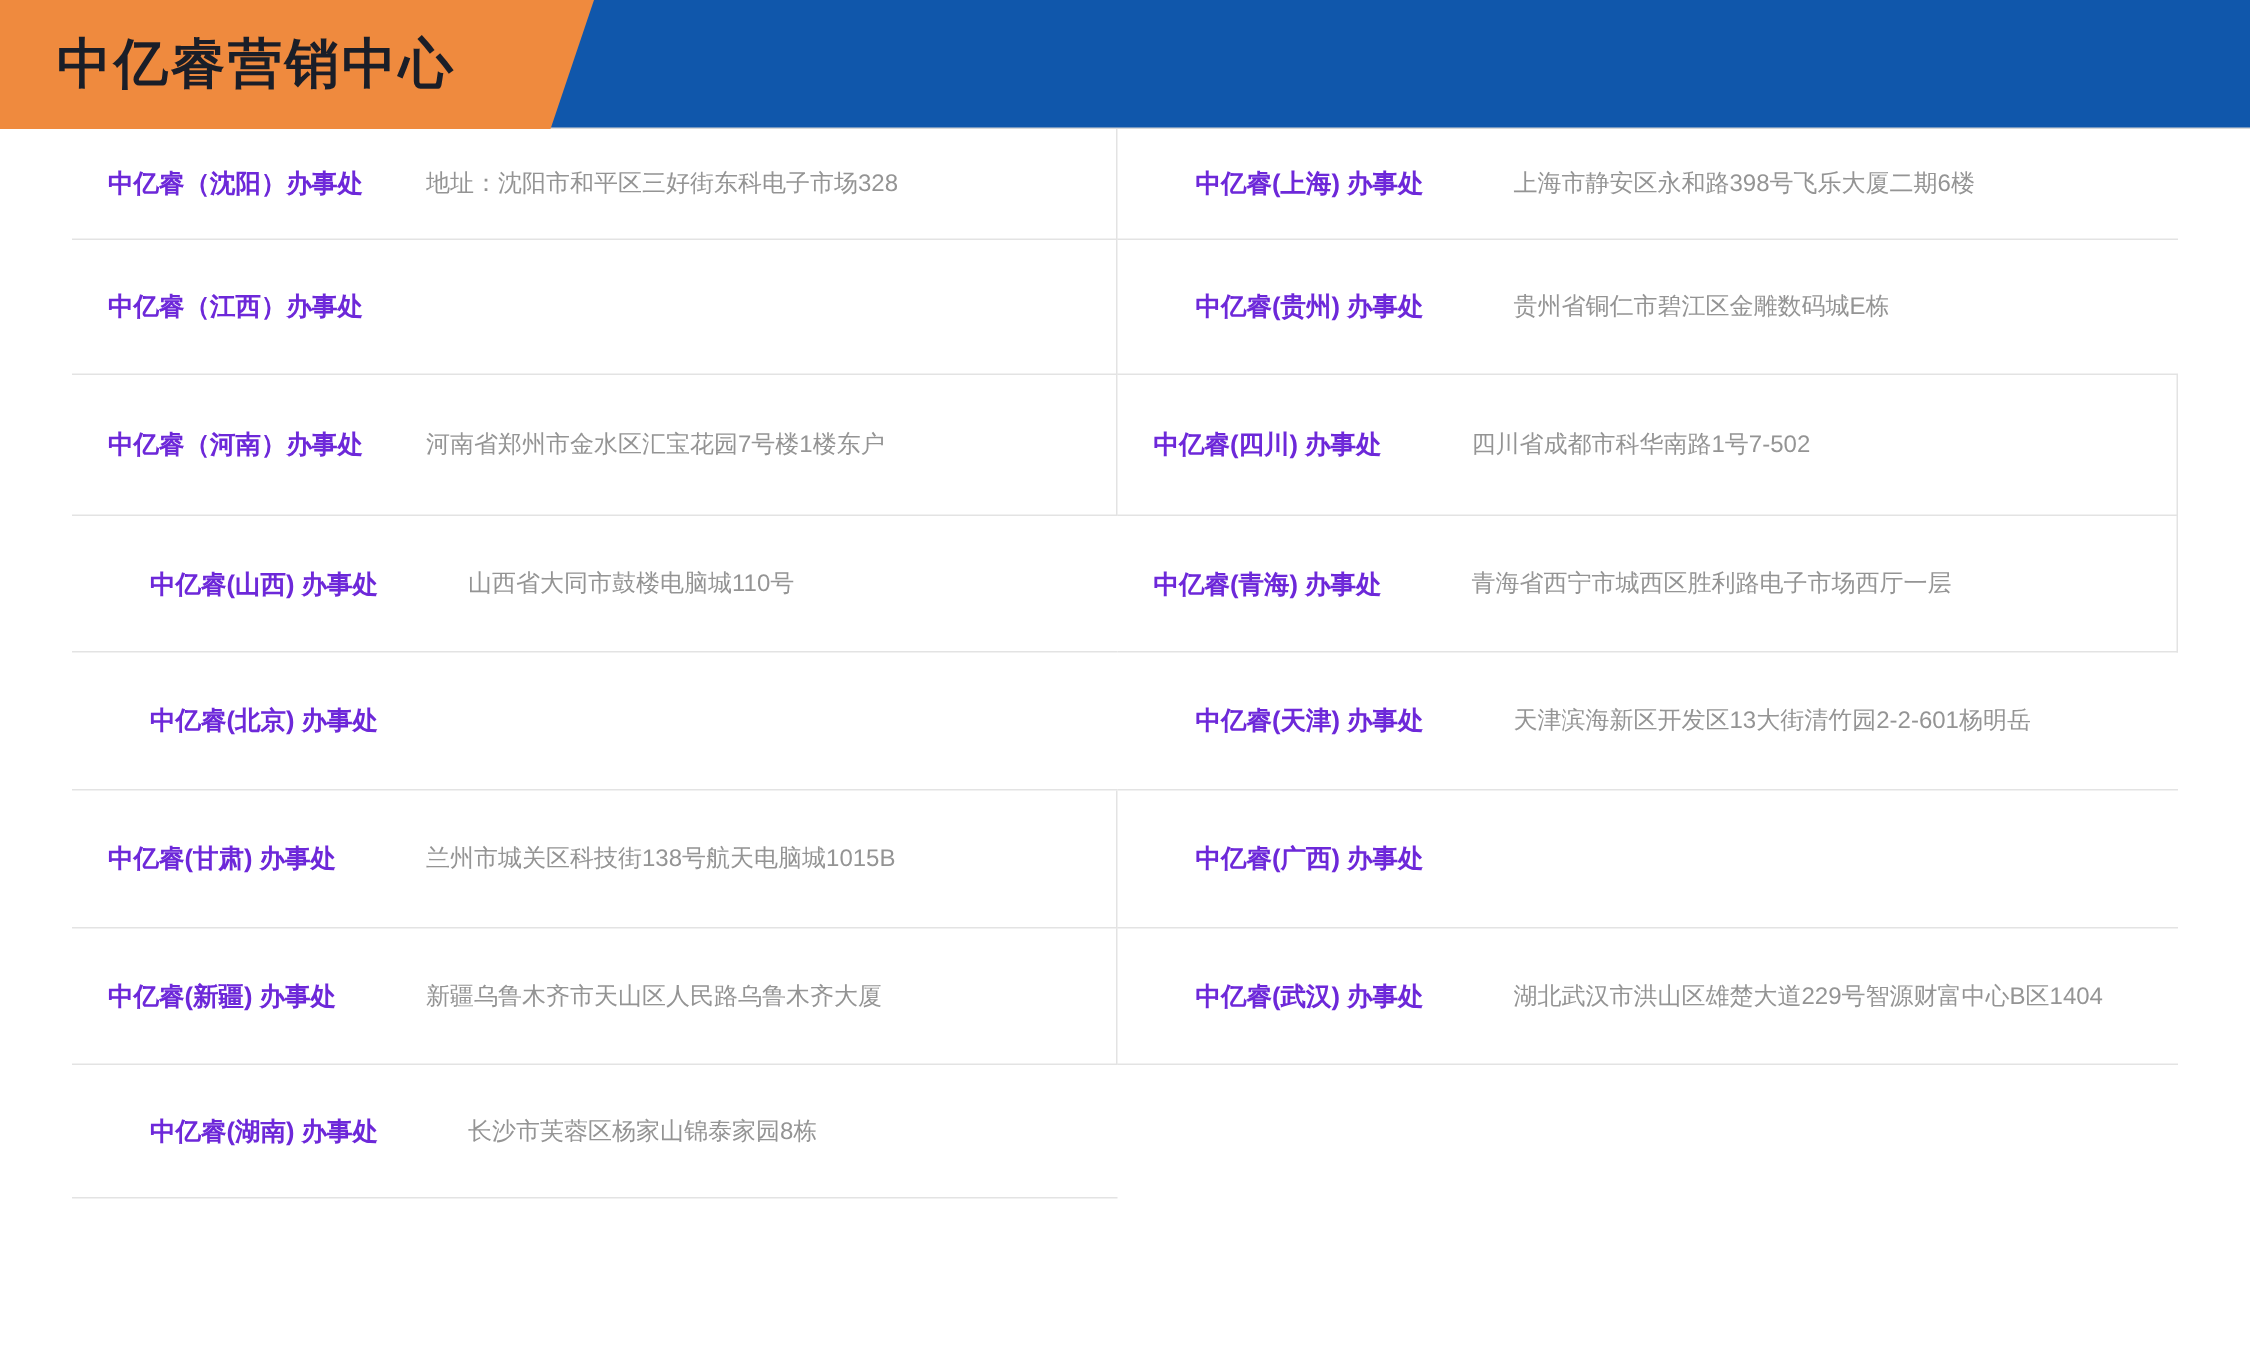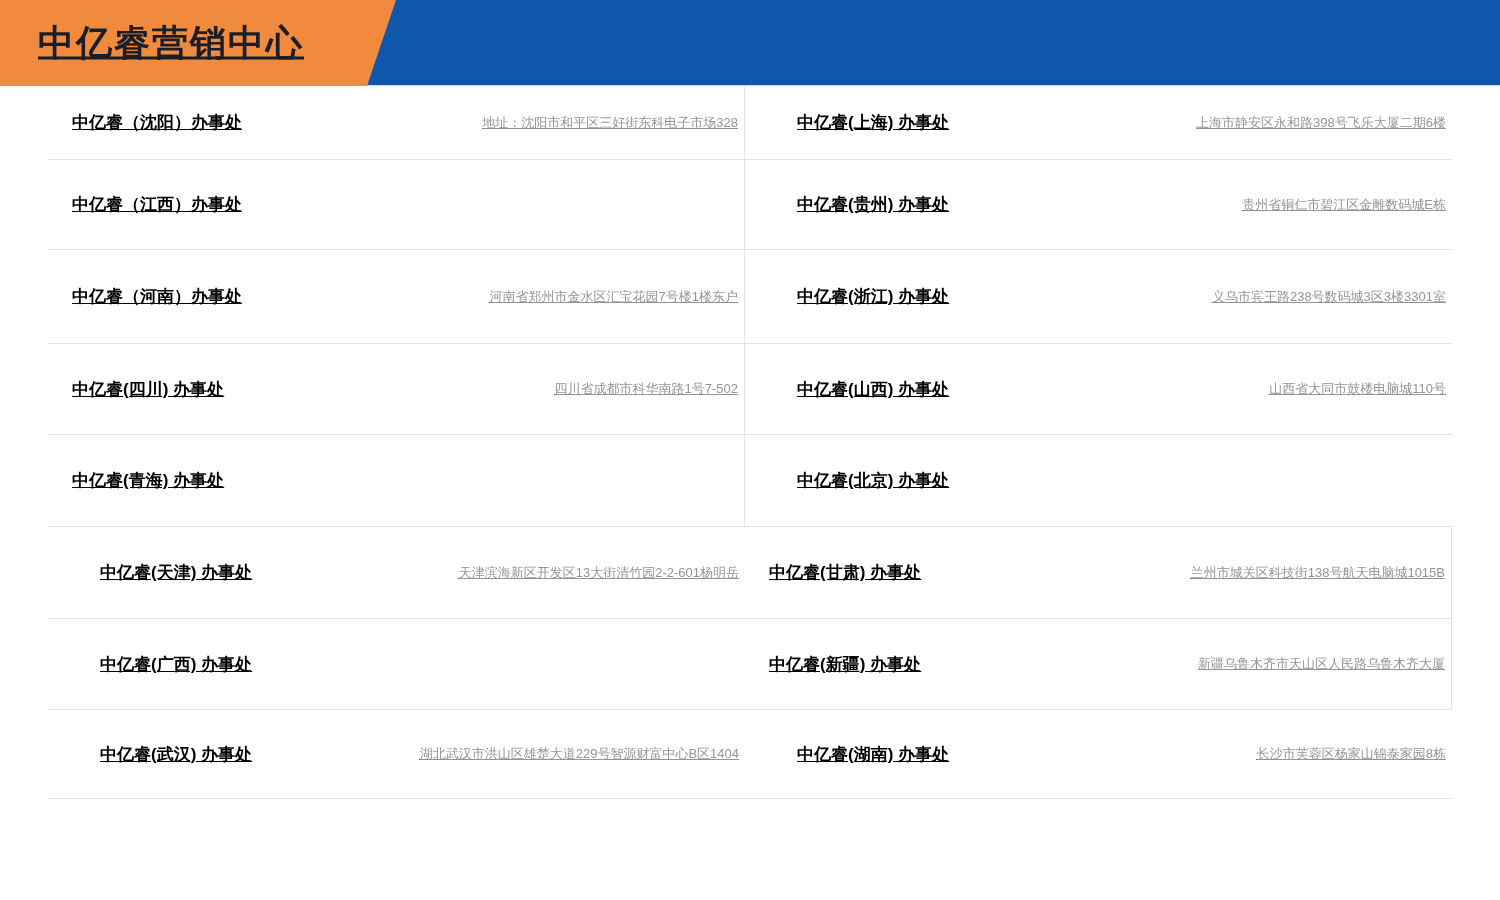--- a/index.html
+++ b/index.html
@@ -1,15 +1,15 @@
 <!DOCTYPE html>
 <html><head>
 <meta charset="utf-8">
 <style>
-  * { margin: 0; padding: 0; box-sizing: border-box; text-decoration: underline; }
+  * { margin: 0; padding: 0; box-sizing: border-box; }
   html, body {
     width: 1500px; height: 900px;
     background: #ffffff;
     font-family: "Liberation Sans", "DejaVu Sans", sans-serif;
     overflow: hidden;
   }
   
   .header {
     position: relative;
     width: 1500px; height: 86px;
@@ -46,27 +46,27 @@
     align-items: center;
     border-bottom: 1px solid #E3E3E3;
     overflow: hidden;
   }
   .cell.left  { border-right: 1px solid #E3E3E3; padding-left: 24px; }
   .cell.right { padding-left: 52px; }
   .office-name {
     flex: 0 0 212px;
     font-size: 17px;
     font-weight: 700;
-    color: #000000;
+    color: #6d28d9;
     white-space: nowrap;
   }
   .office-address {
     flex: 1;
-    text-align: right;
-    font-size: 13px;
+    text-align: left;
+    font-size: 16px;
     color: #949494;
     padding-right: 6px;
     white-space: nowrap;
   }
 </style>
 </head>
 <body>
 
 <div class="header">
   <div class="header-orange"></div>
@@ -89,36 +89,33 @@
   </div>
   <div class="cell right">
     <span class="office-name">中亿睿(贵州) 办事处</span>
     <span class="office-address">贵州省铜仁市碧江区金雕数码城E栋</span>
   </div>
 
   <div class="cell left">
     <span class="office-name">中亿睿（河南）办事处</span>
     <span class="office-address">河南省郑州市金水区汇宝花园7号楼1楼东户</span>
   </div>
-  <div class="cell right">
-    <span class="office-name">中亿睿(浙江) 办事处</span>
-    <span class="office-address">义乌市宾王路238号数码城3区3楼3301室</span>
-  </div>
 
   <div class="cell left">
     <span class="office-name">中亿睿(四川) 办事处</span>
     <span class="office-address">四川省成都市科华南路1号7-502</span>
   </div>
   <div class="cell right">
     <span class="office-name">中亿睿(山西) 办事处</span>
     <span class="office-address">山西省大同市鼓楼电脑城110号</span>
   </div>
 
   <div class="cell left">
     <span class="office-name">中亿睿(青海) 办事处</span>
+    <span class="office-address">青海省西宁市城西区胜利路电子市场西厅一层</span>
   </div>
   <div class="cell right">
     <span class="office-name">中亿睿(北京) 办事处</span>
   </div>
 
   <div class="cell right">
     <span class="office-name">中亿睿(天津) 办事处</span>
     <span class="office-address">天津滨海新区开发区13大街清竹园2-2-601杨明岳</span>
   </div>
 

